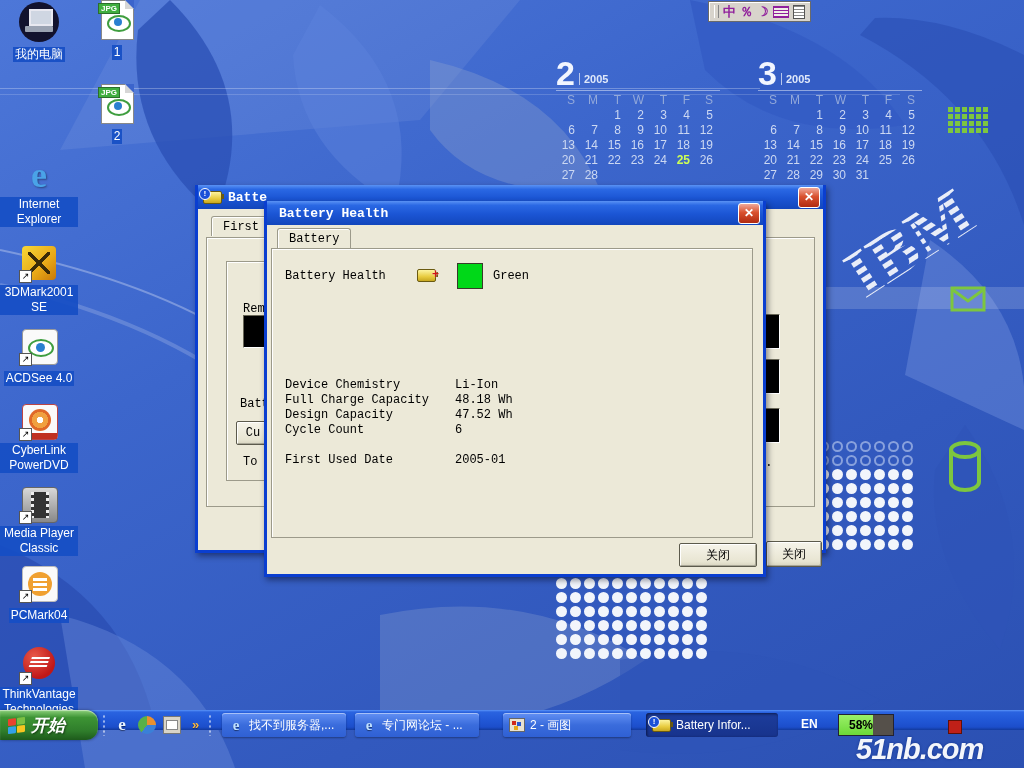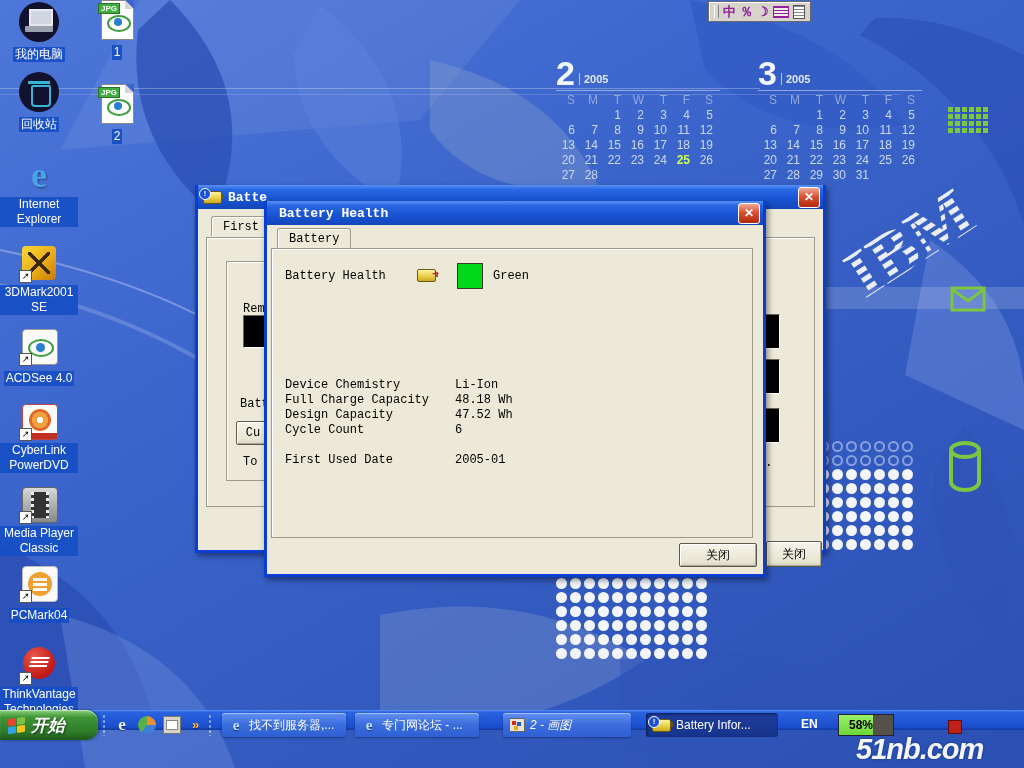--- a/index.html
+++ b/index.html
@@ -519,29 +519,20 @@
   <div class="dicon" style="left:78px;top:0;">
     <div class="img">
       <div class="jpg-page">
           <i class="jpg-fold"></i>
         <span class="jpg-tag">JPG</span>
         <span class="jpg-eye"></span>
         </div>
       </div>
     <span class="dlabel">1</span>
   </div>
-  <div class="dicon" style="left:0;top:72px;">
-    <div class="img">
-        <div class="circle-ic">
-      <i class="trash-lid"></i>
-          <i class="trash-body"></i>
-        </div>
-      </div>
-    <span class="dlabel">回收站</span>
-  </div>
   <div class="dicon" style="left:78px;top:84px;">
     <div class="img">
       <div class="jpg-page">
           <i class="jpg-fold"></i>
         <span class="jpg-tag">JPG</span>
         <span class="jpg-eye"></span>
         </div>
       </div>
     <span class="dlabel">2</span>
   </div>
@@ -684,21 +675,21 @@
       <span class="qlsep"></span>
     </div>
     <div class="task" style="left:222px;width:124px;">
       <span class="tico tico-e">e</span>
       <span>找不到服务器,...</span>
       </div>
     <div class="task" style="left:355px;width:124px;">
       <span class="tico tico-e">e</span>
       <span>专门网论坛 - ...</span>
       </div>
-    <div class="task" style="left:503px;width:128px;font-style:italic;">
+    <div class="task" style="left:503px;width:128px;">
       <span class="tico tico-paint"></span>
       <span>2 - 画图</span>
       </div>
     <div class="task active" style="left:646px;width:132px;">
       <span class="batt-ic batt-excl" style="flex:0 0 auto;"></span>
       <span>Battery Infor...</span>
       </div>
     <span class="tray-en">EN</span>
     <div class="meter">
       <span class="g">58%</span>

